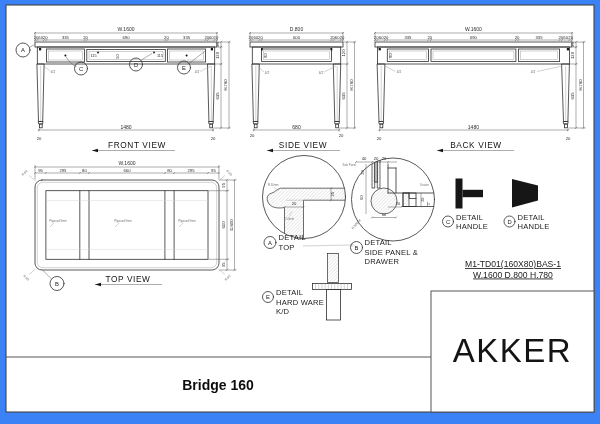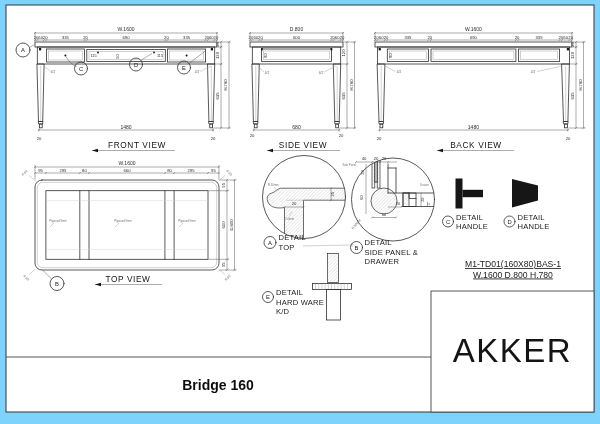--- a/index.html
+++ b/index.html
@@ -1,16 +1,16 @@
 <!DOCTYPE html>
 <html><head>
 <meta charset="utf-8">
 <style>
   html,body{margin:0;padding:0;background:#fff;}
-  #sheet{position:relative;width:600px;height:424px;background:#7dd3fc;overflow:hidden;}
+  #sheet{position:relative;width:600px;height:424px;background:#3b82f6;overflow:hidden;}
   svg text{font-family:"Liberation Sans",sans-serif;fill:#2b2b2b;}
   .tm{text-anchor:middle}.ts{text-anchor:start}.te{text-anchor:end}
   .d5{font-size:5px}
   .d42{font-size:4.2px}
   .d38{font-size:3.8px}
   .d32{font-size:3.2px;fill:#666}
   .d28{font-size:2.8px;fill:#777}
   .call{font-size:5.8px;fill:#1a1a1a}
   .vlab{font-size:8.3px;letter-spacing:.6px;fill:#111}
   .dlab{font-size:7.6px;letter-spacing:.2px;fill:#1a1a1a}

